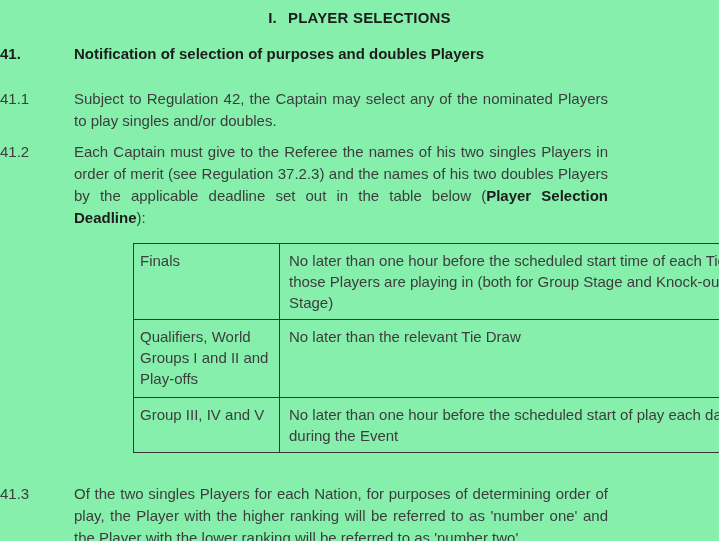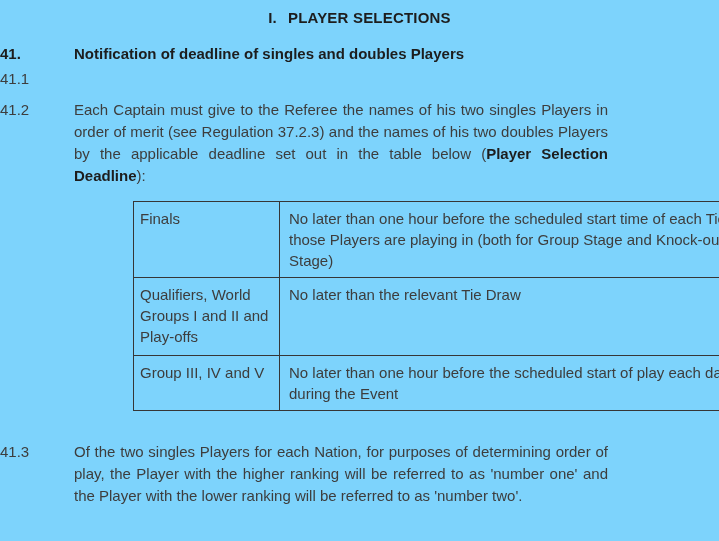--- a/index.html
+++ b/index.html
@@ -4,21 +4,21 @@
 <style>
   html, body {
     margin: 0;
     padding: 0;
     background: #ffffff;
   }
   .page {
     position: relative;
     width: 719px;
     height: 541px;
-    background: #7dd3fc;
+    background: #86efac;
     overflow: hidden;
     font-family: "Liberation Sans", sans-serif;
     font-size: 15px;
     line-height: 22px;
     color: #3d3d3d;
     box-sizing: border-box;
   }
   .doc-title {
     margin-top: 7px;
     text-align: center;
@@ -42,21 +42,21 @@
     flex: none;
   }
   .just {
     text-align: justify;
   }
   .bold, strong {
     font-weight: bold;
     color: #1d1d1d;
   }
   .mt-heading { margin-top: 14px; }
-  .mt-c1 { margin-top: 3px; }
+  .mt-c1 { margin-top: 23px; }
   .mt-c2 { margin-top: 9px; }
   .mt-c3 { margin-top: 30px; }
   table.deadline {
     border-collapse: collapse;
     table-layout: fixed;
     width: 627px;
     margin: 14px 0 0 133px;
   }
   table.deadline td {
     border: 1px solid #363636;
@@ -76,25 +76,26 @@
 <body>
 
 <div class="page">
 
   <div class="doc-title">
     <span class="numeral">I.</span><span>PLAYER SELECTIONS</span>
   </div>
 
   <div class="clause mt-heading">
     <span class="num bold">41.</span>
-    <div class="body bold">Notification of deadline of singles and doubles Players</div>
+    <div class="body bold">Notification of selection of purposes and doubles Players</div>
   </div>
 
   <div class="clause mt-c1">
     <span class="num">41.1</span>
+    <div class="body just">Subject to Regulation 42, the Captain may select any of the nominated Players to play singles and/or doubles.</div>
   </div>
 
   <div class="clause mt-c2">
     <span class="num">41.2</span>
     <div class="body just"><span>Each Captain must give to the Referee the names of his two singles Players in order of merit (see Regulation 37.2.3) and the names of his two doubles Players by the applicable deadline set out in the table below (</span><strong>Player Selection Deadline</strong><span>):</span></div>
   </div>
 
   <table class="deadline">
     <tbody>
       <tr class="r1">

